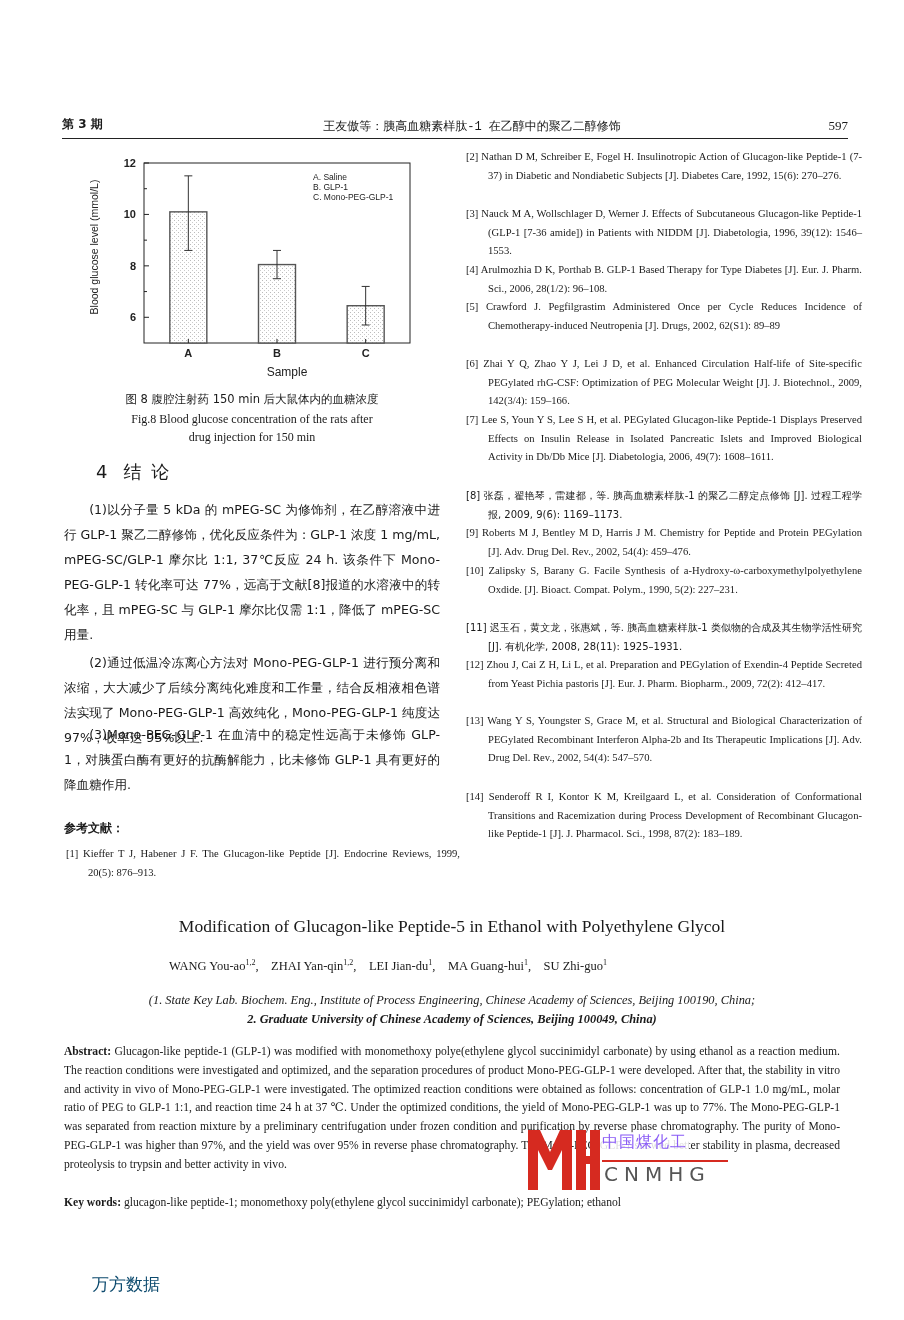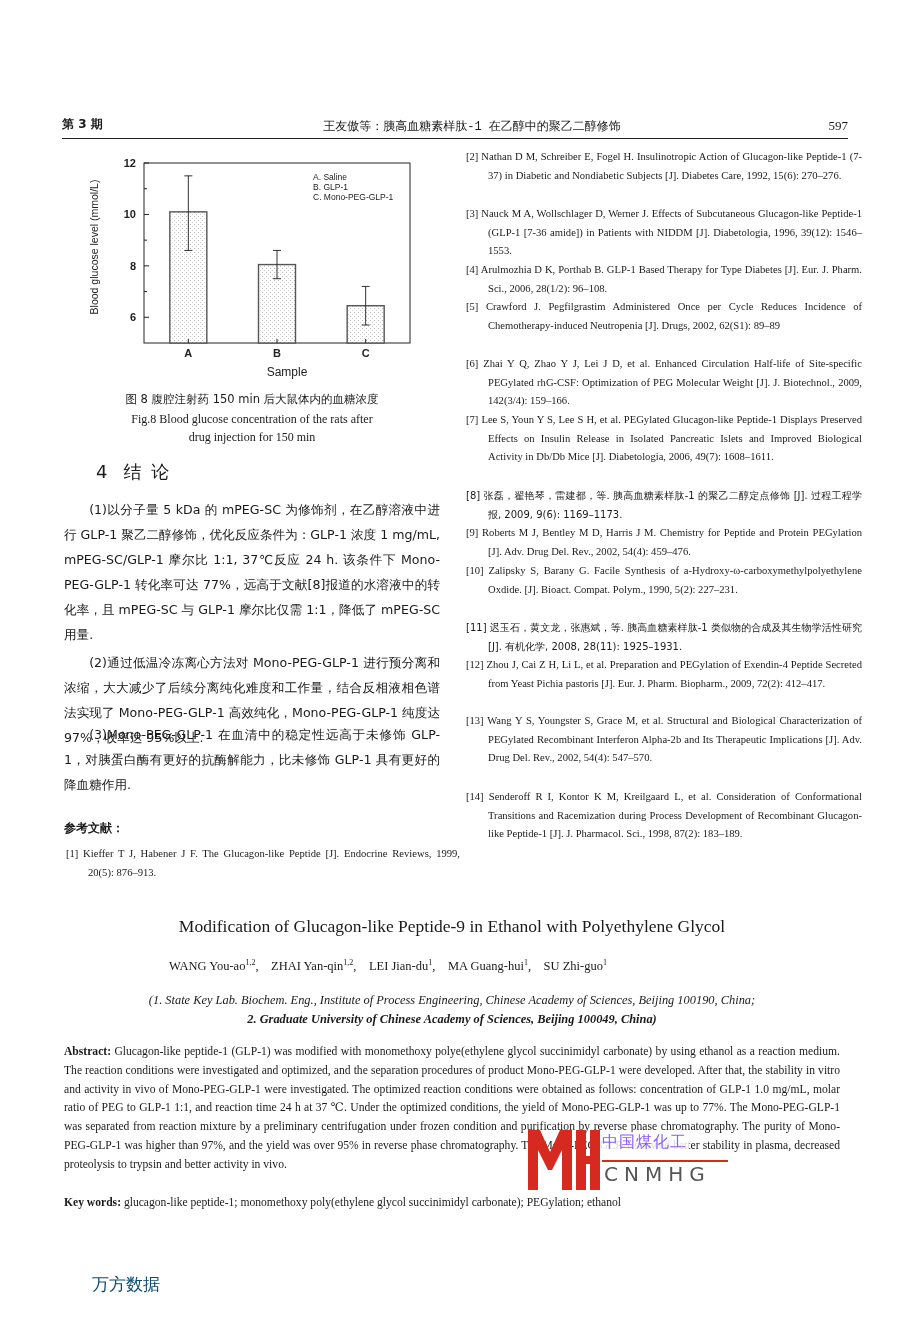--- a/index.html
+++ b/index.html
@@ -134,21 +134,21 @@
 <div class="ref ref-right" style="top:355px;">[6] Zhai Y Q, Zhao Y J, Lei J D, et al. Enhanced Circulation Half-life of Site-specific PEGylated rhG-CSF: Optimization of PEG Molecular Weight [J]. J. Biotechnol., 2009, 142(3/4): 159–166.</div>
 <div class="ref ref-right" style="top:411px;">[7] Lee S, Youn Y S, Lee S H, et al. PEGylated Glucagon-like Peptide-1 Displays Preserved Effects on Insulin Release in Isolated Pancreatic Islets and Improved Biological Activity in Db/Db Mice [J]. Diabetologia, 2006, 49(7): 1608–1611.</div>
 <div class="ref ref-right zh-ref" style="top: 487px; font-family: &quot;DejaVu Sans&quot;, sans-serif; font-size: 10px;">[8] 张磊，翟艳琴，雷建都，等. 胰高血糖素样肽-1 的聚乙二醇定点修饰 [J]. 过程工程学报, 2009, 9(6): 1169–1173.</div>
 <div class="ref ref-right" style="top:524px;">[9] Roberts M J, Bentley M D, Harris J M. Chemistry for Peptide and Protein PEGylation [J]. Adv. Drug Del. Rev., 2002, 54(4): 459–476.</div>
 <div class="ref ref-right" style="top:562px;">[10] Zalipsky S, Barany G. Facile Synthesis of a-Hydroxy-ω-carboxymethylpolyethylene Oxdide. [J]. Bioact. Compat. Polym., 1990, 5(2): 227–231.</div>
 <div class="ref ref-right zh-ref" style="top: 619px; font-family: &quot;DejaVu Sans&quot;, sans-serif; font-size: 10px;">[11] 迟玉石，黄文龙，张惠斌，等. 胰高血糖素样肽-1 类似物的合成及其生物学活性研究 [J]. 有机化学, 2008, 28(11): 1925–1931.</div>
 <div class="ref ref-right" style="top:656px;">[12] Zhou J, Cai Z H, Li L, et al. Preparation and PEGylation of Exendin-4 Peptide Secreted from Yeast Pichia pastoris [J]. Eur. J. Pharm. Biopharm., 2009, 72(2): 412–417.</div>
 <div class="ref ref-right" style="top:712px;">[13] Wang Y S, Youngster S, Grace M, et al. Structural and Biological Characterization of PEGylated Recombinant Interferon Alpha-2b and Its Therapeutic Implications [J]. Adv. Drug Del. Rev., 2002, 54(4): 547–570.</div>
 <div class="ref ref-right" style="top:788px;">[14] Senderoff R I, Kontor K M, Kreilgaard L, et al. Consideration of Conformational Transitions and Racemization during Process Development of Recombinant Glucagon-like Peptide-1 [J]. J. Pharmacol. Sci., 1998, 87(2): 183–189.</div>
 
-<div class="abs en-title">Modification of Glucagon-like Peptide-9 in Ethanol with Polyethylene Glycol</div>
+<div class="abs en-title">Modification of Glucagon-like Peptide-5 in Ethanol with Polyethylene Glycol</div>
 <div class="abs en-authors" id="authors"><span>WANG You-ao</span><sup>1,2</sup><span>, </span><span>ZHAI Yan-qin</span><sup>1,2</sup><span>, </span><span>LEI Jian-du</span><sup>1</sup><span>, </span><span>MA Guang-hui</span><sup>1</sup><span>, </span><span>SU Zhi-guo</span><sup>1</sup></div>
 <div class="abs en-aff en-aff1">(1. State Key Lab. Biochem. Eng., Institute of Process Engineering, Chinese Academy of Sciences, Beijing 100190, China;</div>
 <div class="abs en-aff en-aff2">2. Graduate University of Chinese Academy of Sciences, Beijing 100049, China)</div>
 
 <div class="abs abstract">
   <b>Abstract:</b>
   <span>Glucagon-like peptide-1 (GLP-1) was modified with monomethoxy polye(ethylene glycol succinimidyl carbonate) by using ethanol as a reaction medium. The reaction conditions were investigated and optimized, and the separation procedures of product Mono-PEG-GLP-1 were developed. After that, the stability in vitro and activity in vivo of Mono-PEG-GLP-1 were investigated. The optimized reaction conditions were obtained as follows: concentration of GLP-1 1.0 mg/mL, molar ratio of PEG to GLP-1 1:1, and reaction time 24 h at 37 ℃. Under the optimized conditions, the yield of Mono-PEG-GLP-1 was up to 77%. The Mono-PEG-GLP-1 was separated from reaction mixture by a preliminary centrifugation under frozen condition and purification by reverse phase chromatography. The purity of Mono-PEG-GLP-1 was higher than 97%, and the yield was over 95% in reverse phase chromatography. The Mono-PEG-GLP-1 showed better stability in plasma, decreased proteolysis to trypsin and better activity in vivo.</span>
 </div>
 <div class="abs keywords">
   <b>Key words:</b>

